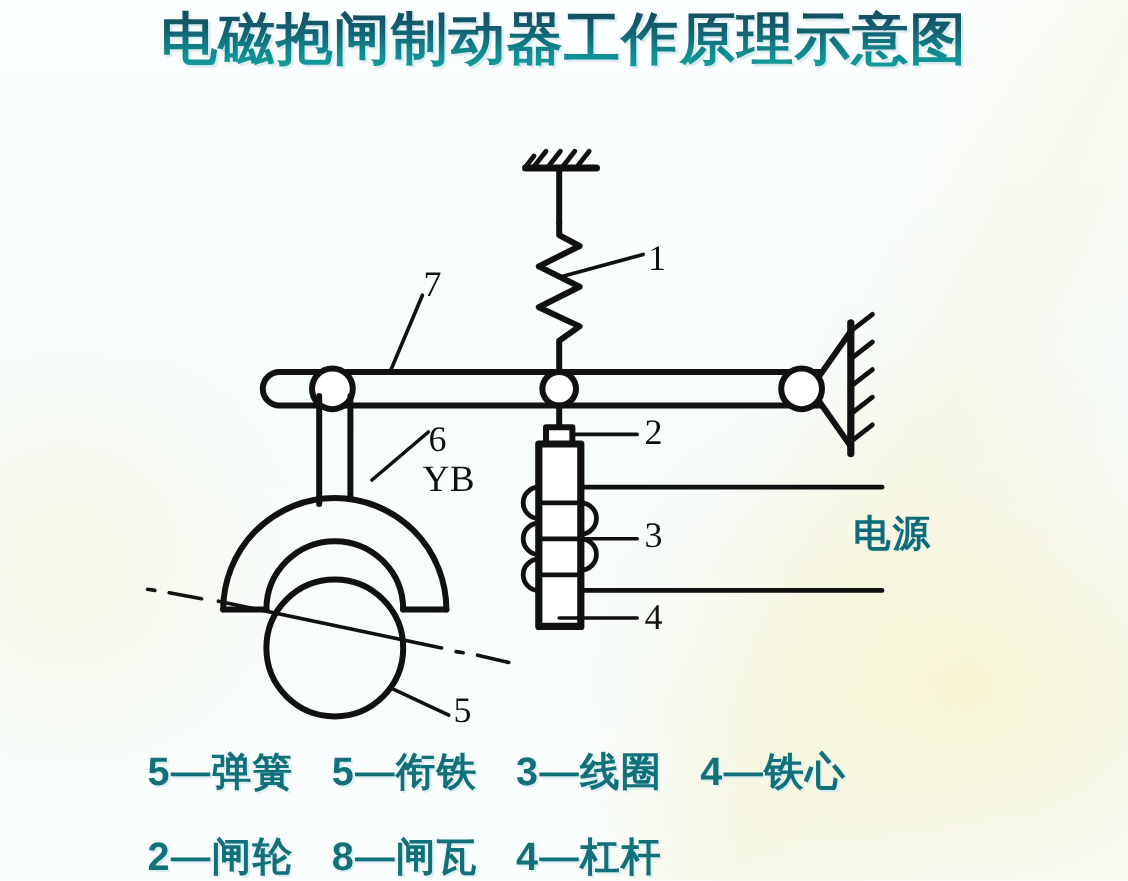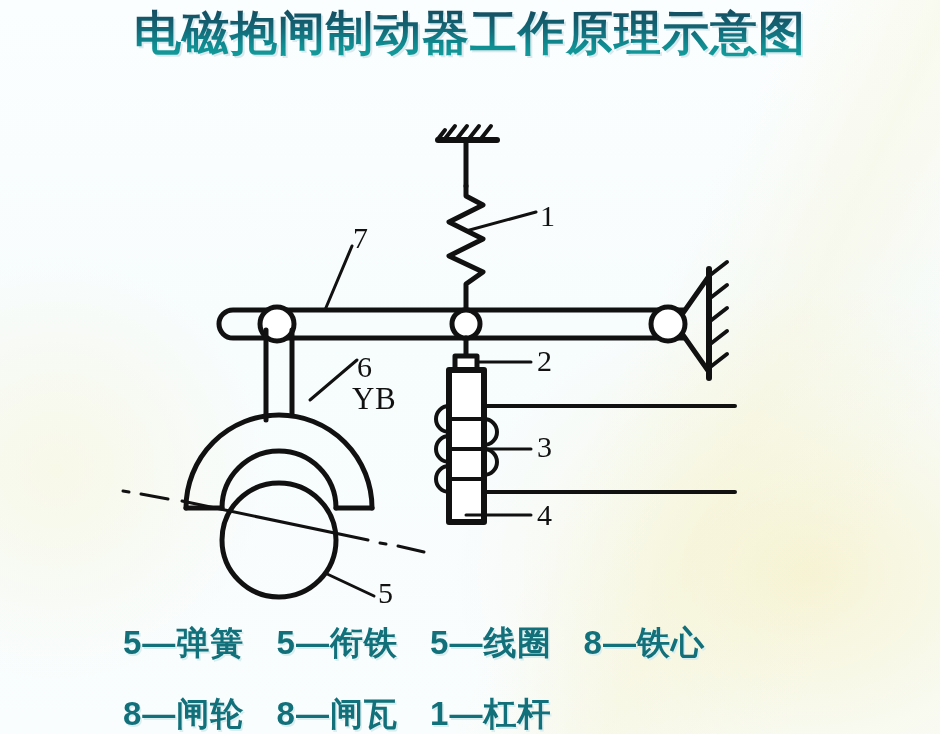--- a/index.html
+++ b/index.html
@@ -225,26 +225,27 @@
 
   <div class="dlabel" id="lab1">1</div>
   <div class="dlabel" id="lab2">2</div>
   <div class="dlabel" id="lab3">3</div>
   <div class="dlabel" id="lab4">4</div>
   <div class="dlabel" id="lab5">5</div>
   <div class="dlabel" id="lab6">6</div>
   <div class="dlabel" id="lab7">7</div>
 
   <div id="labYB">YB</div>
+  <div id="labPower">电源</div>
 
   <div class="legend" id="legend-row-1">
     <span class="item">5—弹簧</span>
     <span class="item">5—衔铁</span>
-    <span class="item">5—线圈</span>
-    <span class="item">8—铁心</span>
+    <span class="item">3—线圈</span>
+    <span class="item">4—铁心</span>
   </div>
   <div class="legend" id="legend-row-2">
-    <span class="item">8—闸轮</span>
+    <span class="item">2—闸轮</span>
     <span class="item">8—闸瓦</span>
-    <span class="item">1—杠杆</span>
+    <span class="item">4—杠杆</span>
   </div>
 
 </div>
 
 </body></html>

